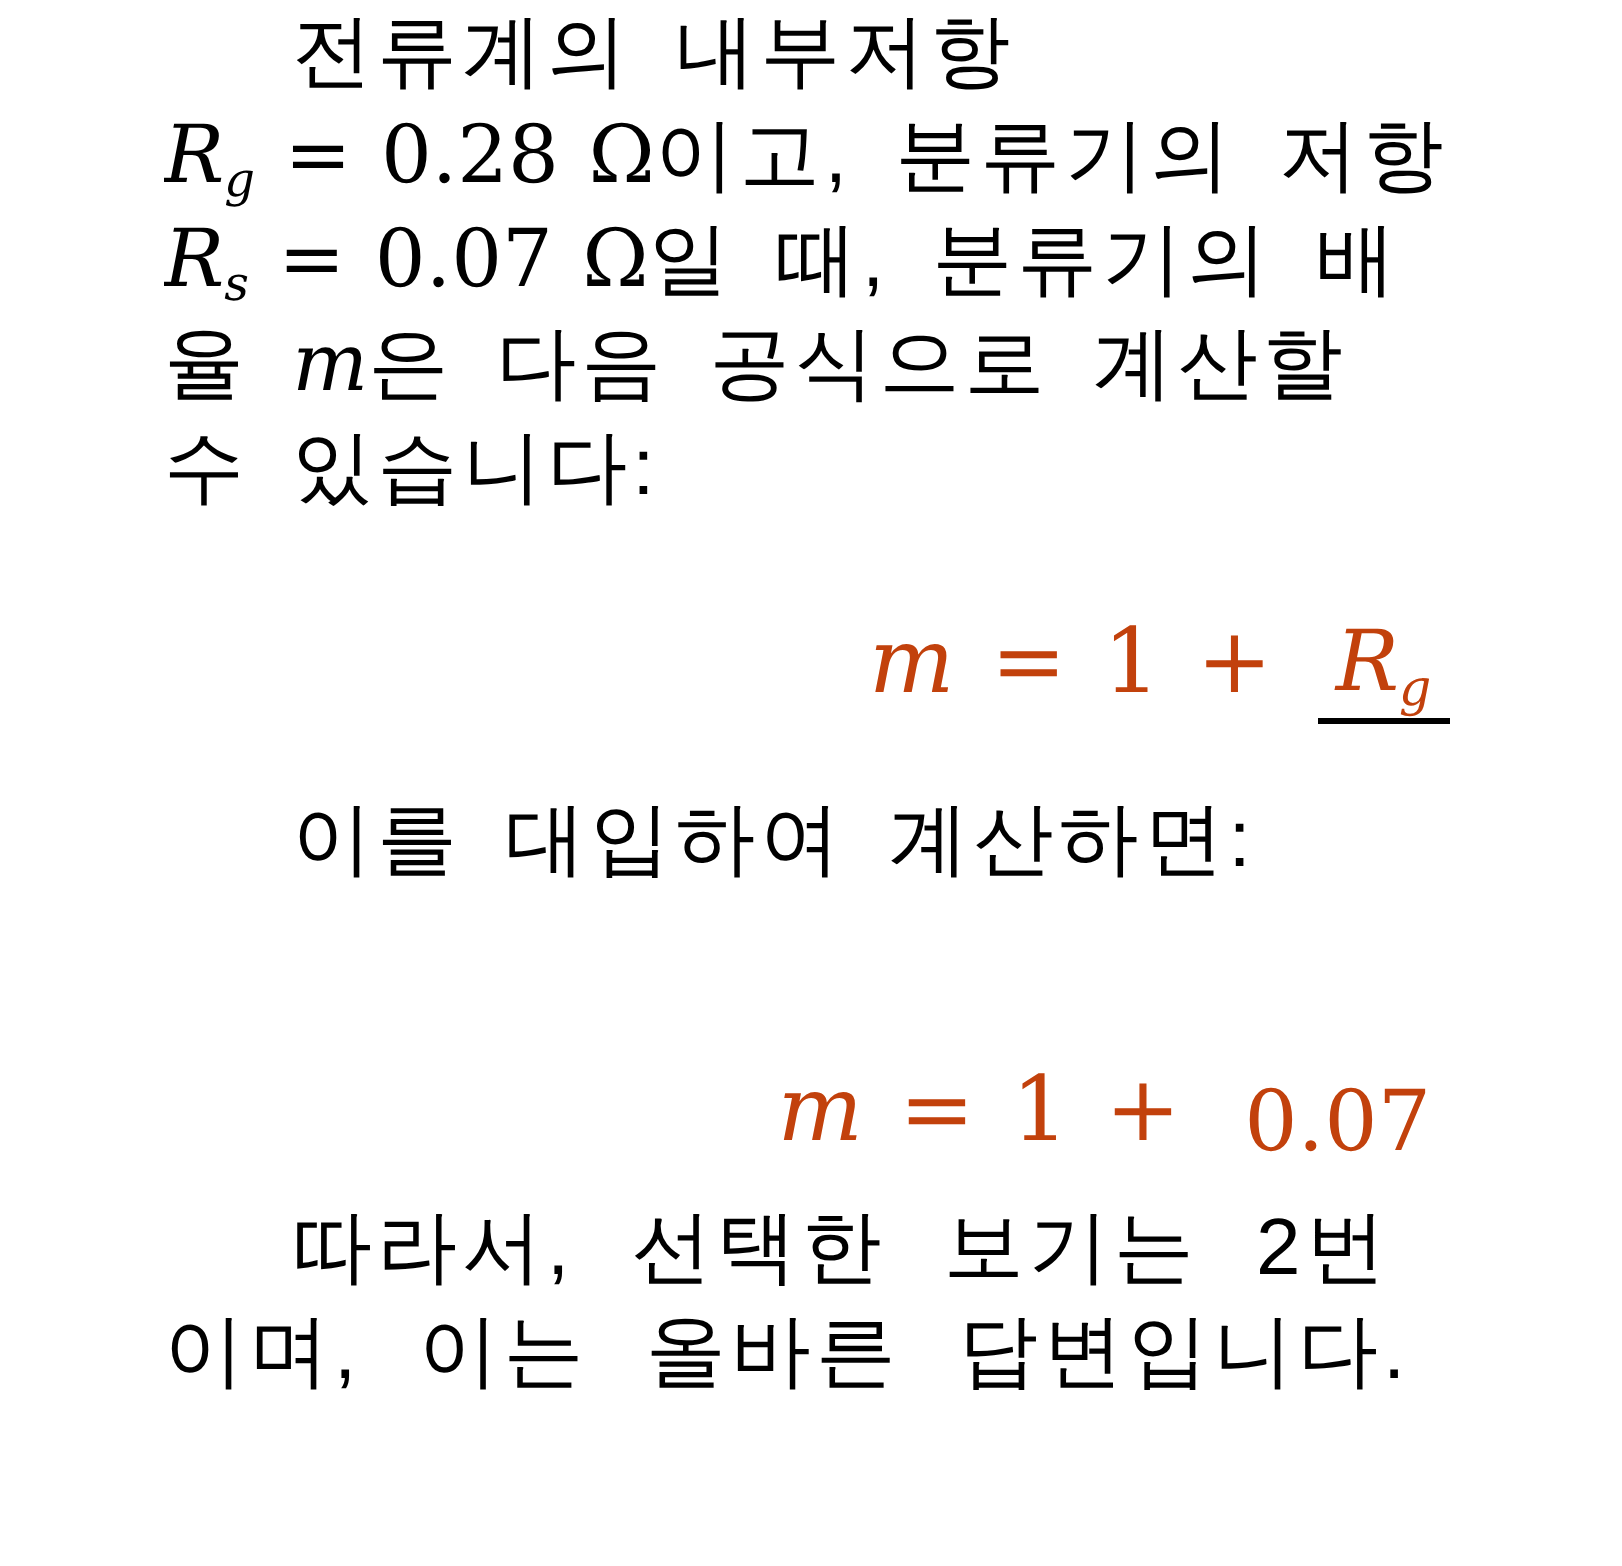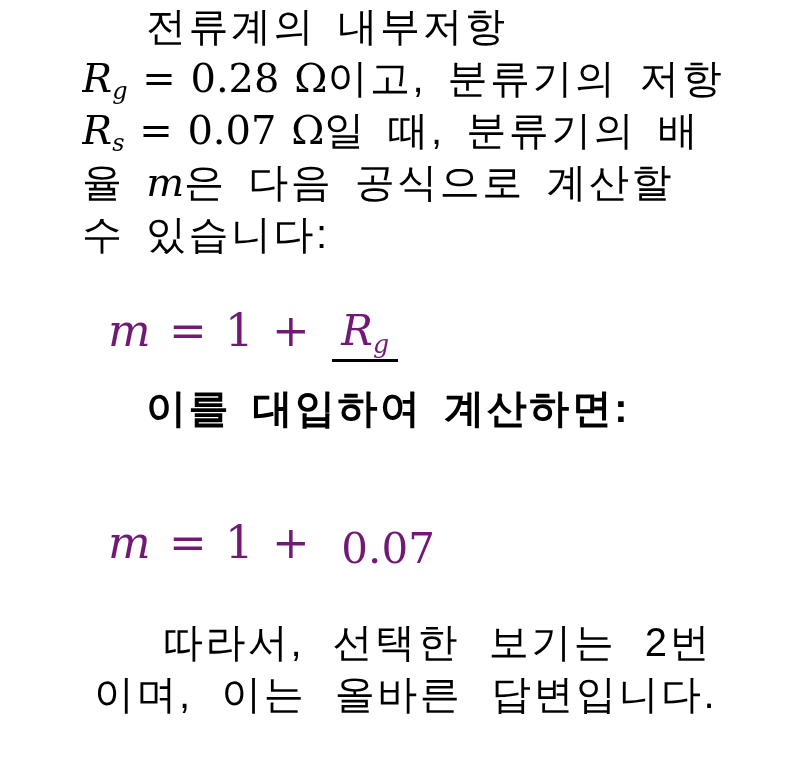--- a/index.html
+++ b/index.html
@@ -21,22 +21,22 @@
     margin: 0;
     font-size: 40px;
     line-height: 52px;
     letter-spacing: 2.5px;
     word-spacing: 8px;
     word-break: break-all;
     color: #000000;
   }
   .para.indent { text-indent: 64px; }
   .para.wide-words { word-spacing: 15px; }
-  .p2 { margin-top: 20px; font-weight: bold; }
-  .p3 { margin-top: 44px; text-align: center; }
+  .p2 { margin-top: 32px; }
+  .p3 { margin-top: 14px; }
 
   
   .imath {
     font-family: "DejaVu Serif", serif;
     letter-spacing: 0;
     word-spacing: 2px;
     white-space: nowrap;
   }
   .mvar {
     font-family: "DejaVu Serif", serif;
@@ -51,27 +51,27 @@
   sub.msub {
     font-family: "DejaVu Serif", serif;
     font-style: italic;
     font-size: 0.60em;
     line-height: 0;
     vertical-align: -0.30em;
   }
 
   
   .equation {
-    text-align: left;
+    text-align: right;
     font-family: "DejaVu Serif", serif;
     font-size: 45px;
     line-height: 1.1;
     letter-spacing: 0;
     word-spacing: 4px;
-    color: #701a75;
+    color: #c2410c;
     padding-left: 26px;
   }
   .eq1 { margin: 46px 0 0 0; }
   .eq2 { margin: 84px 0 0 0; }
 
   .frac {
     display: inline-flex;
     flex-direction: column;
     align-items: center;
     vertical-align: middle;

